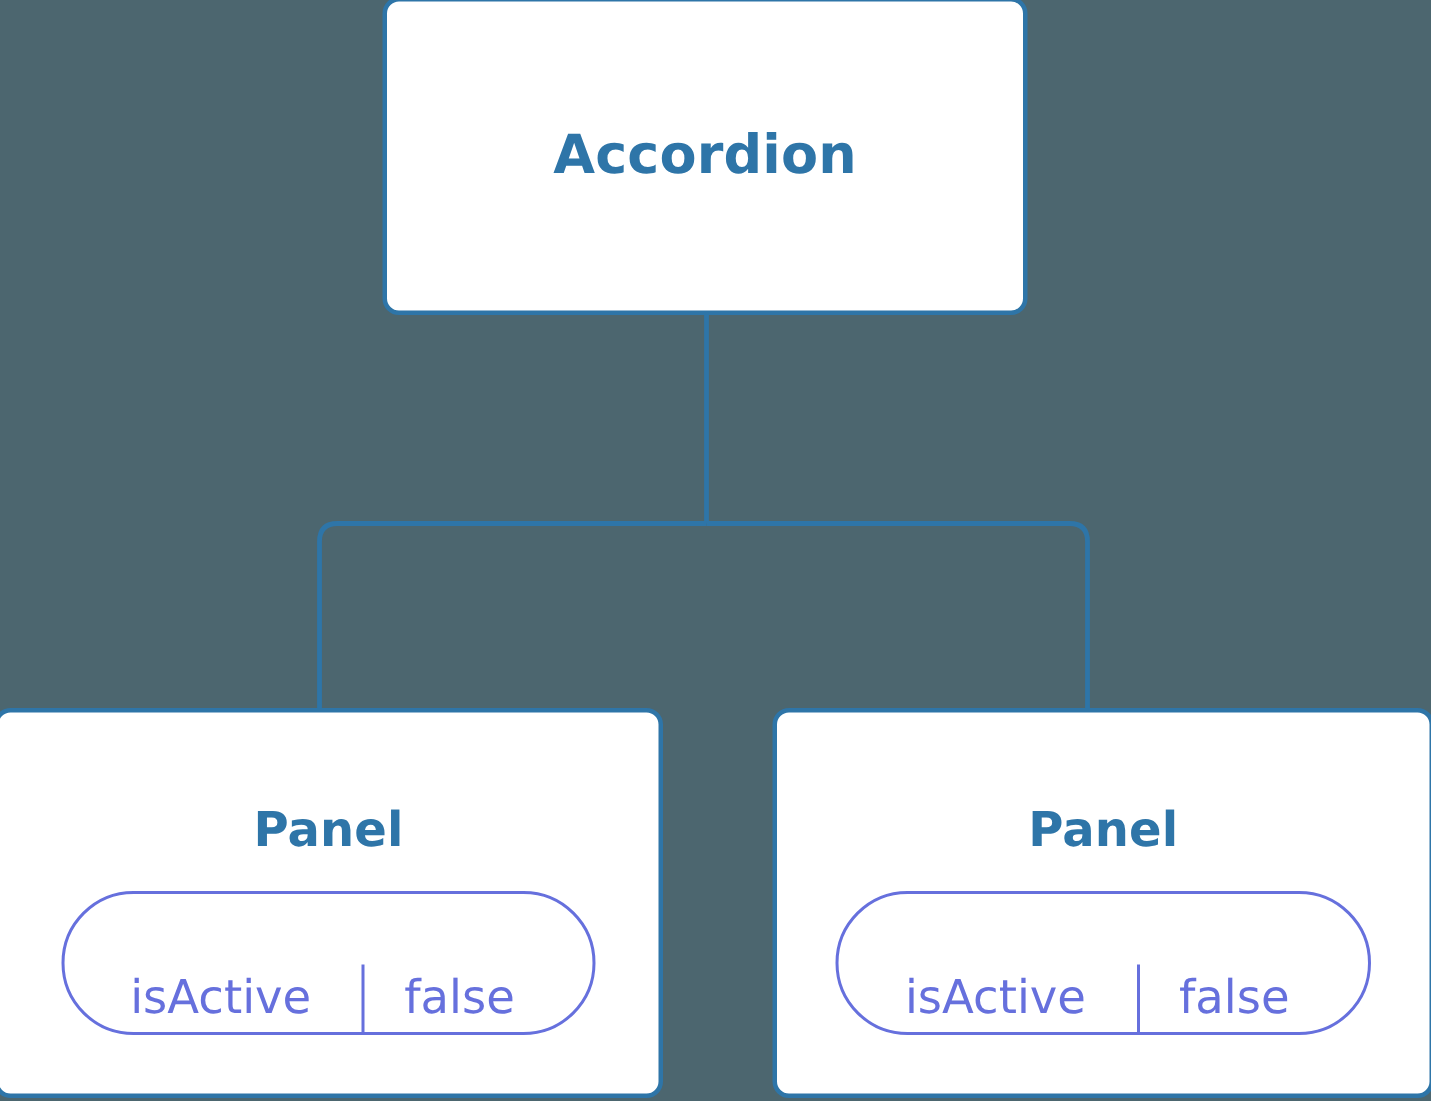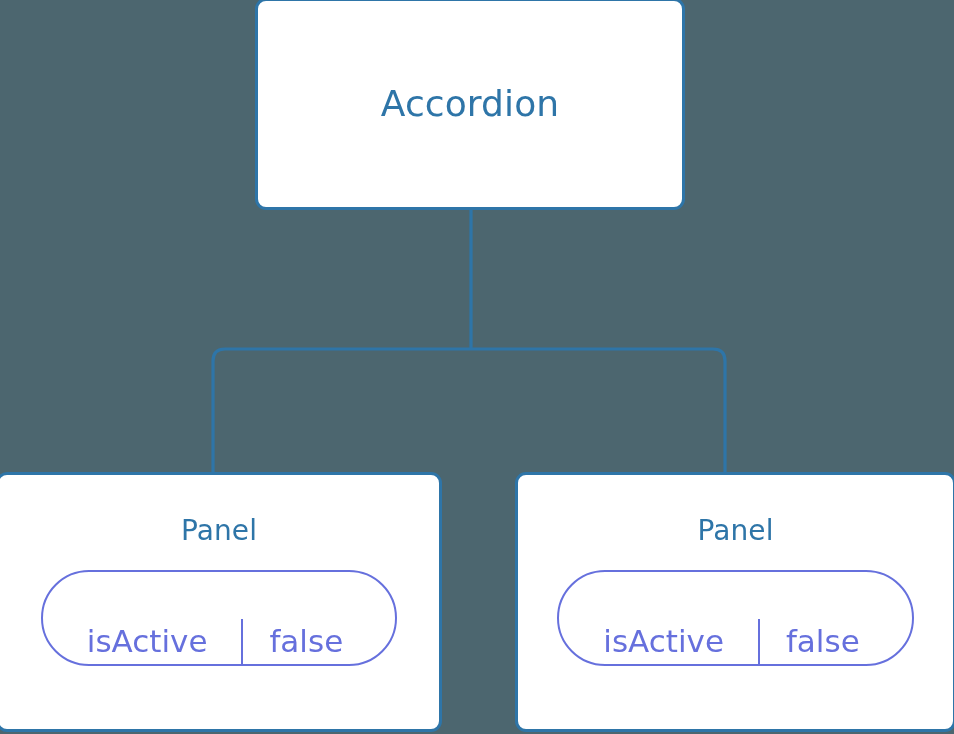--- a/index.html
+++ b/index.html
@@ -67,29 +67,30 @@
     width: 441px;
     height: 260px;
     justify-content: flex-start;
     padding-top: 42px;
   }
 
   .node-title {
     color: #2E75A8;
     font-size: 34px;
     line-height: 1;
-    font-weight: 400;
+    font-weight: 700;
     letter-spacing: 0.1px;
     white-space: nowrap;
   }
   #node-root .node-title {
     font-size: 36px;
   }
   .panel-title {
-    font-size: 28px;
+    font-size: 32px;
+    margin-top: 20px;
   }
 
   
   .prop-pill {
     margin-top: 25px;
     display: flex;
     align-items: stretch;
     border: 2px solid #6670DD;
     border-radius: 999px;
     height: 96px;

